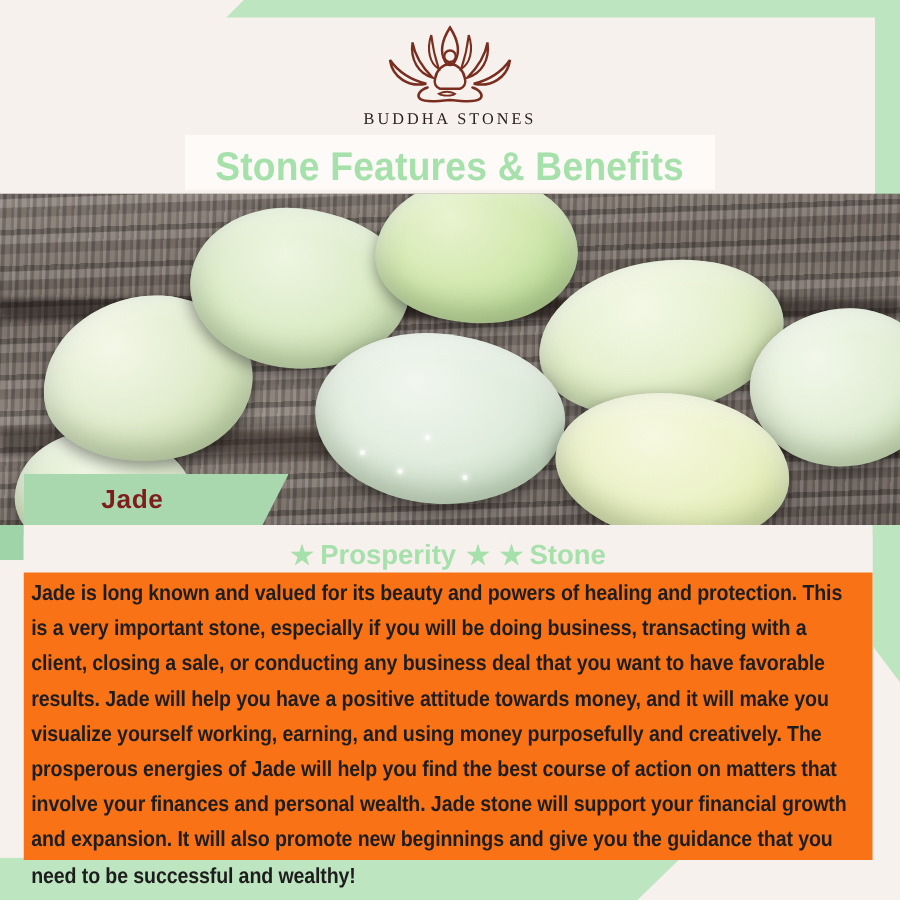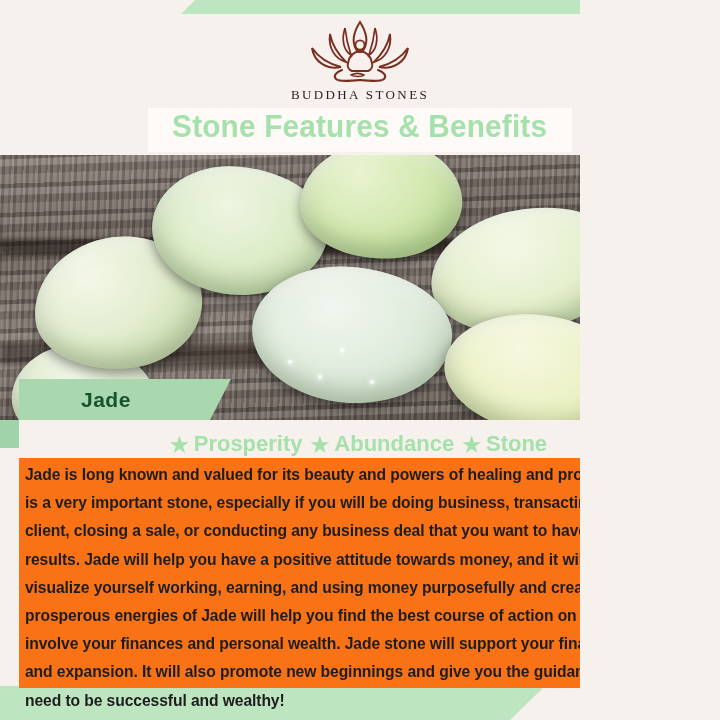--- a/index.html
+++ b/index.html
@@ -7,21 +7,21 @@
 
   html, body {
     width: 720px; height: 720px;
     background: #f7f1ee;
     font-family: "Liberation Sans", sans-serif;
     overflow: hidden;
   }
 
   #page {
     position: relative;
-    width: 580px; height: 720px;
+    width: 720px; height: 720px;
     background: #f7f1ee;
     overflow: hidden;
   }
 
   
   .deco-top-band {
     position: absolute;
     left: 0; top: 0; width: 720px; height: 36px;
     background: #bde5bf;
     clip-path: polygon(195px 0, 720px 0, 720px 36px, 159px 36px);
@@ -75,21 +75,21 @@
     letter-spacing: 2.4px;
     color: #2b2220;
     font-weight: 400;
   }
 
   
   .title-plate {
     position: absolute;
     left: 148px; top: 108px; width: 424px; height: 44px;
     background: #fdfaf8;
-    display: flex; align-items: flex-start; justify-content: center;
+    display: flex; align-items: flex-end; justify-content: center;
   }
   .title-text {
     font-size: 32px;
     font-weight: bold;
     color: #a6e0ab;
     letter-spacing: 0.2px;
     transform: scaleX(0.93);
     white-space: nowrap;
   }
 
@@ -178,21 +178,21 @@
   
   .jade-ribbon {
     position: absolute;
     left: 19px; top: 379px; width: 212px; height: 41px;
     background: #a9d8ae;
     clip-path: polygon(0 0, 212px 0, 191px 41px, 0 41px);
     display: flex; align-items: center;
   }
   .jade-label {
     padding-left: 62px;
-    font-size: 21px; font-weight: bold; color: #14532d;
+    font-size: 21px; font-weight: bold; color: #7f1d1d;
     letter-spacing: 0.5px;
   }
 
   
   .content {
     position: absolute;
     left: 19px; top: 420px; width: 679px; height: 264px;
     background: #f7f1ee;
   }
   .benefits {
@@ -301,21 +301,20 @@
 
   <div class="content"></div>
 
   <div class="benefits">
     <span class="benefit">
       <span class="star">★</span>
       <span>Prosperity</span>
     </span>
     <span class="benefit">
       <span class="star">★</span>
-      <span>Abundance</span>
     </span>
     <span class="benefit">
       <span class="star">★</span>
       <span>Stone</span>
     </span>
   </div>
 
   <div class="body-panel">
     <p class="body-text">Jade is long known and valued for its beauty and powers of healing and protection. This is a very important stone, especially if you will be doing business, transacting with a client, closing a sale, or conducting any business deal that you want to have favorable results. Jade will help you have a positive attitude towards money, and it will make you visualize yourself working, earning, and using money purposefully and creatively. The prosperous energies of Jade will help you find the best course of action on matters that involve your finances and personal wealth. Jade stone will support your financial growth and expansion. It will also promote new beginnings and give you the guidance that you need to be successful and wealthy!</p>
   </div>

